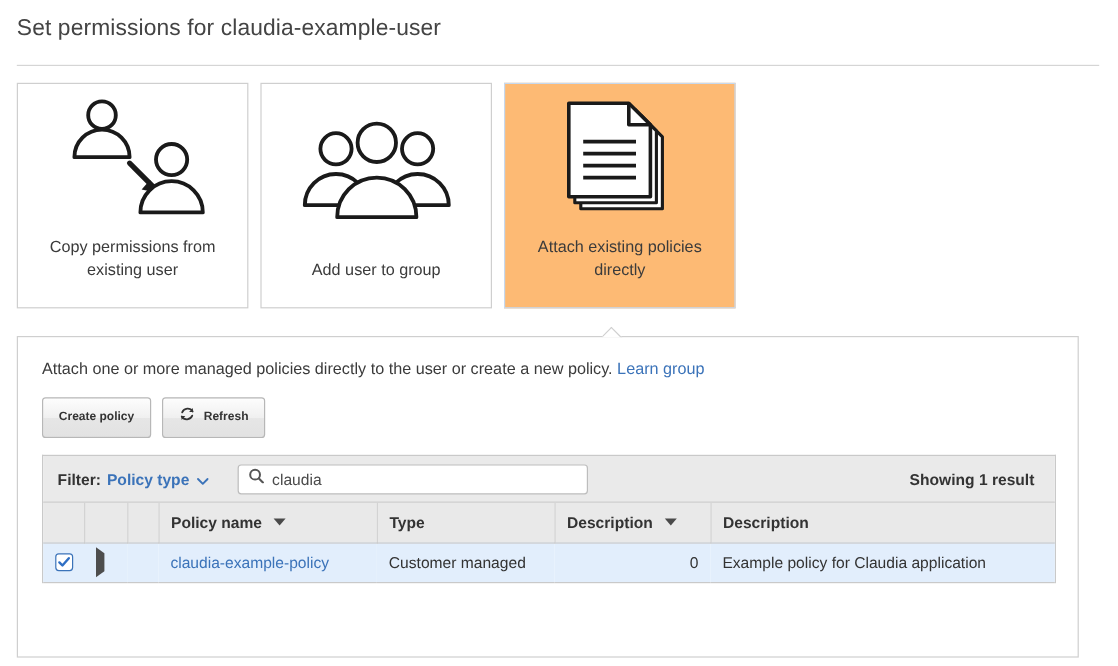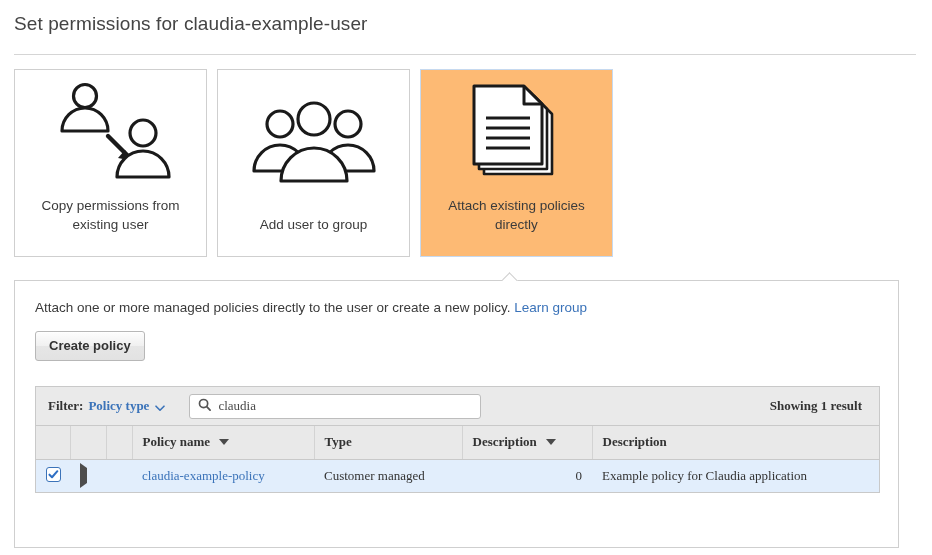--- a/index.html
+++ b/index.html
@@ -111,42 +111,41 @@
   }
 
   
   .btn-row {
     padding: 14px 0 0 20px;
     display: flex;
     gap: 9px;
   }
   .btn {
     font-family: "Liberation Sans", sans-serif;
-    font-size: 13px;
+    font-size: 10px;
     font-weight: bold;
     color: #333333;
     background: linear-gradient(to bottom, #fdfdfd 0%, #f0f0f0 50%, #e6e6e6 51%, #e2e2e2 100%);
     border: 1px solid #b7b7b7;
     border-radius: 3px;
     padding: 6px 13px 7px 13px;
     cursor: pointer;
     display: inline-flex;
     align-items: center;
     gap: 7px;
     line-height: 15px;
     box-shadow: 0 1px 0 rgba(255,255,255,0.7) inset;
   }
 
   
   .table-wrap {
-    margin: 25px 18px 0 20px;
+    margin: 14px 18px 0 20px;
     border: 1px solid #c9c9c9;
     border-bottom: none;
     box-sizing: border-box;
-    font-family: Liberation Serif, serif;
   }
   .filter-bar {
     background: #eaeaea;
     border-bottom: 1px solid #c9c9c9;
     height: 39px;
     display: flex;
     align-items: center;
     padding: 0 12px 0 12px;
     box-sizing: border-box;
   }
@@ -340,20 +339,31 @@
   <div class="panel-notch"></div>
 
   <div class="panel-desc">
     <span>Attach one or more managed policies directly to the user or create a new policy.</span>
     <a class="link" href="#">Learn group</a>
   </div>
 
   <div class="btn-row">
     <button class="btn">
       <span>Create policy</span>
+    </button>
+    <button class="btn">
+      <span>
+        <svg width="14" height="14" viewBox="0 0 16 16" fill="none" aria-hidden="true">
+          <path d="M13.2 5.6 A5.6 5.6 0 0 0 3.2 6.4" stroke="#333" stroke-width="1.7" fill="none" stroke-linecap="round"></path>
+          <path d="M13.4 2.3 L13.4 6.0 L9.8 6.0 Z" fill="#333"></path>
+          <path d="M2.8 10.4 A5.6 5.6 0 0 0 12.8 9.6" stroke="#333" stroke-width="1.7" fill="none" stroke-linecap="round"></path>
+          <path d="M2.6 13.7 L2.6 10.0 L6.2 10.0 Z" fill="#333"></path>
+        </svg>
+      </span>
+      <span>Refresh</span>
     </button>
   </div>
 
   <div class="table-wrap">
 
     <div class="filter-bar">
       <span class="filter-label">Filter:</span>
       <span class="filter-select">
         <span>Policy type</span>
         <span class="chevron">

